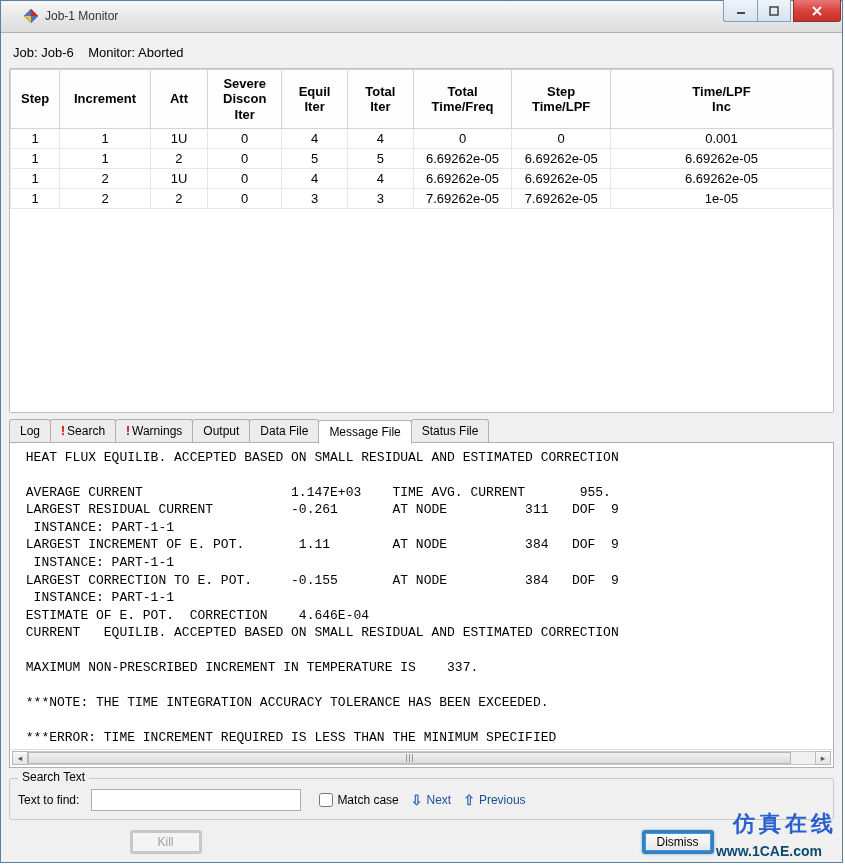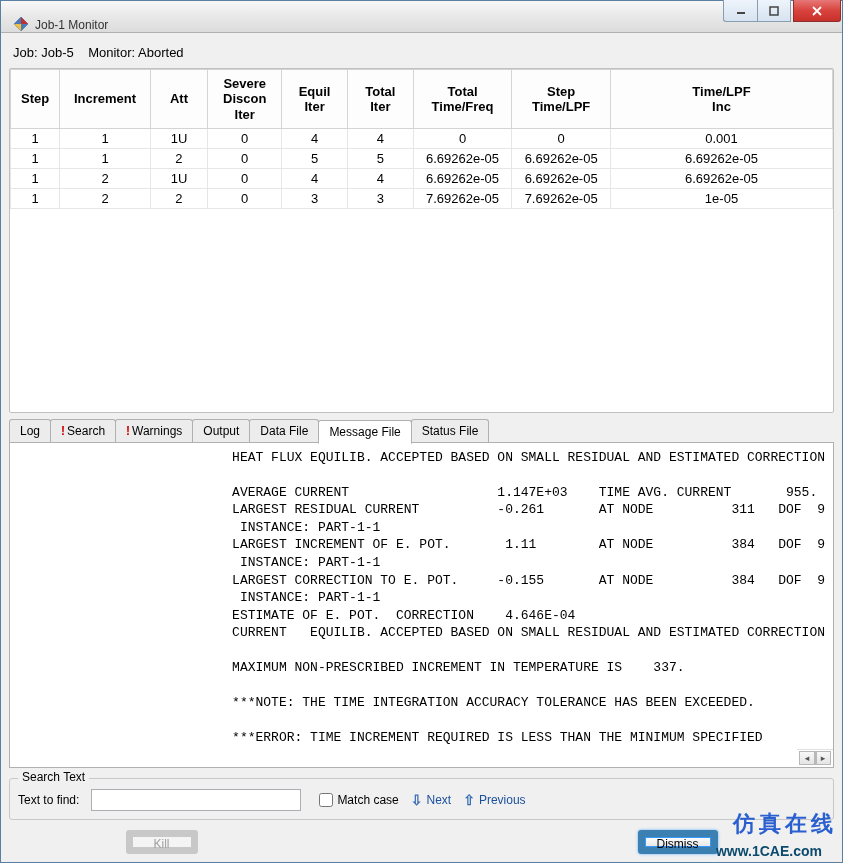--- a/index.html
+++ b/index.html
@@ -17,22 +17,22 @@
   height: 863px;
   display: flex;
   flex-direction: column;
   background: #f0f0f0;
 }
 .titlebar {
   height: 48px;
   background: linear-gradient(to bottom, #f8f8f8 0%, #e8e8e8 50%, #dcdcdc 100%);
   border-bottom: 1px solid #b0b0b0;
   display: flex;
-  align-items: flex-end;
-  padding: 0 0 0 12px;
+  align-items: center;
+  padding: 0 0 0 22px;
 }
 .titlebar .app-icon {
   width: 16px; height: 16px;
   display: inline-block;
   margin-right: 6px;
 }
 .titlebar .title-text {
   flex: 1;
   font-size: 12px;
   color: #333;
@@ -126,21 +126,20 @@
   position: relative;
   top: 1px;
 }
 .tab-body {
   border: 1px solid #b0b0b0;
   background: #fff;
   flex: 1;
   display: flex;
   flex-direction: column;
   margin-top: -1px;
-  align-items: flex-end;
 }
 .msg-pre {
   font-family: "Courier New", monospace;
   font-size: 13px;
   white-space: pre;
   padding: 6px 8px 2px 8px;
   flex: 1;
   overflow: hidden;
   line-height: 1.35;
 }
@@ -207,21 +206,21 @@
 .nav-link .arrow-icon { font-size: 14px; font-weight: bold; color: #3b6fb5;}
 .btn-row {
   display: flex;
   justify-content: center;
   gap: 440px;
   padding: 4px 0 0 0;
 }
 .dlg-btn {
   min-width: 72px;
   height: 24px;
-  border: 7px solid #a3a3a3;
+  border: 3px solid #a3a3a3;
   background: linear-gradient(#fdfdfd,#e6e6e6);
   border-radius: 3px;
   font-size: 12px;
   padding: 0 12px;
 }
 .dlg-btn.disabled { color: #a0a0a0; background: #f4f4f4; border-color: #c8c8c8;}
 .dlg-btn.focus { box-shadow: 0 0 0 1px #3399ff inset, 0 0 3px #66b3ff; border-color: #3c7fb1;}
 .watermark-cn {
   position: absolute;
   bottom: 26px; right: 8px;
@@ -270,21 +269,21 @@
         <svg width="12" height="10">
             <path d="M2 1 L10 9 M10 1 L2 9" stroke="#fff" stroke-width="1.8"></path>
           </svg>
       </div>
     </div>
   </div>
 
   <div class="content-area">
     <div class="job-info">
       <span>Job:</span>
-      <span>Job-5</span>
+      <span>Job-6</span>
       &nbsp;&nbsp;
       <span>Monitor:</span>
       <span>Aborted</span>
     </div>
 
     <div class="table-panel">
       <table class="iter-table">
         <thead>
             <tr id="hdr-row">
               <th style="width: 6%;">Step</th>

